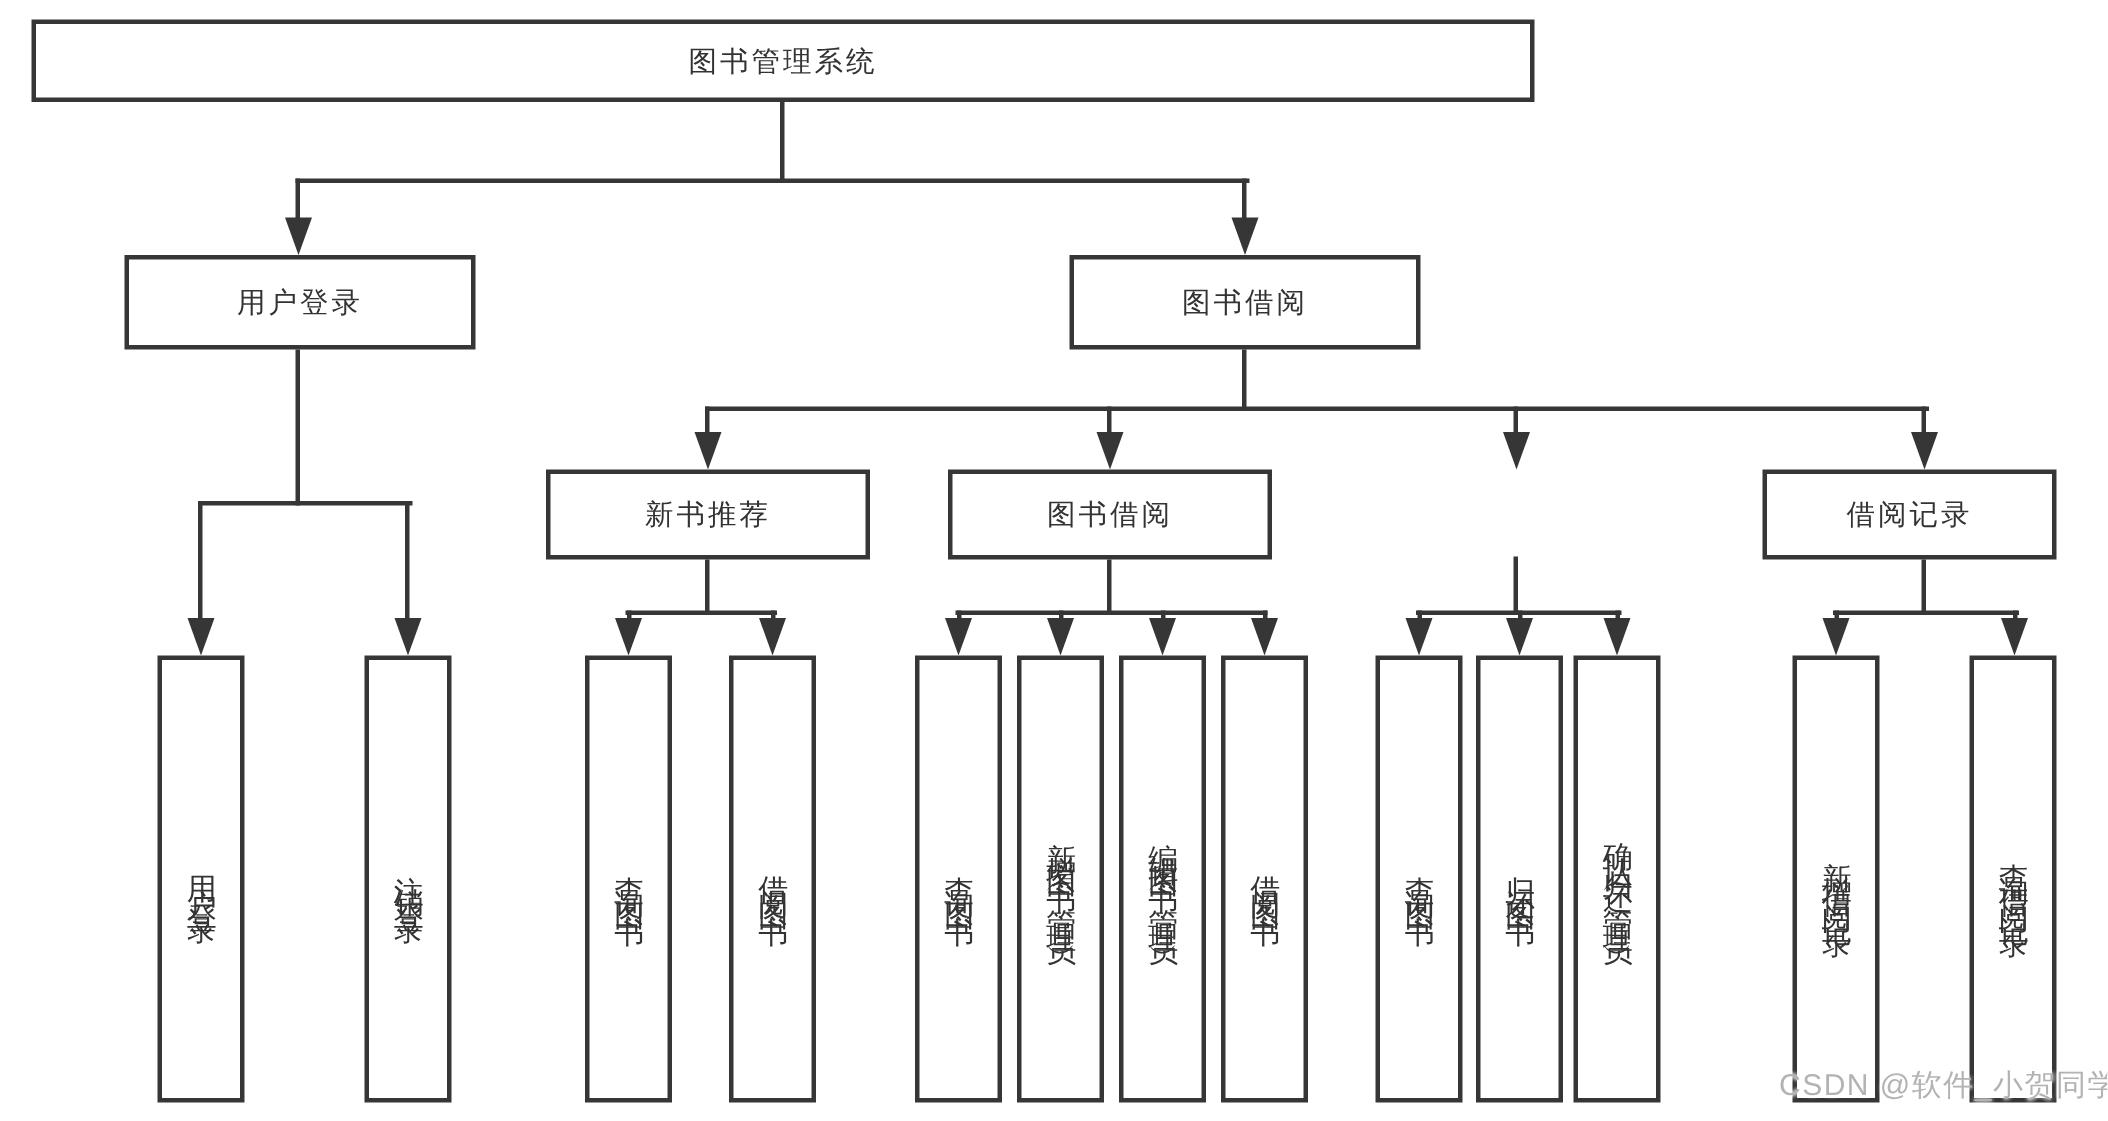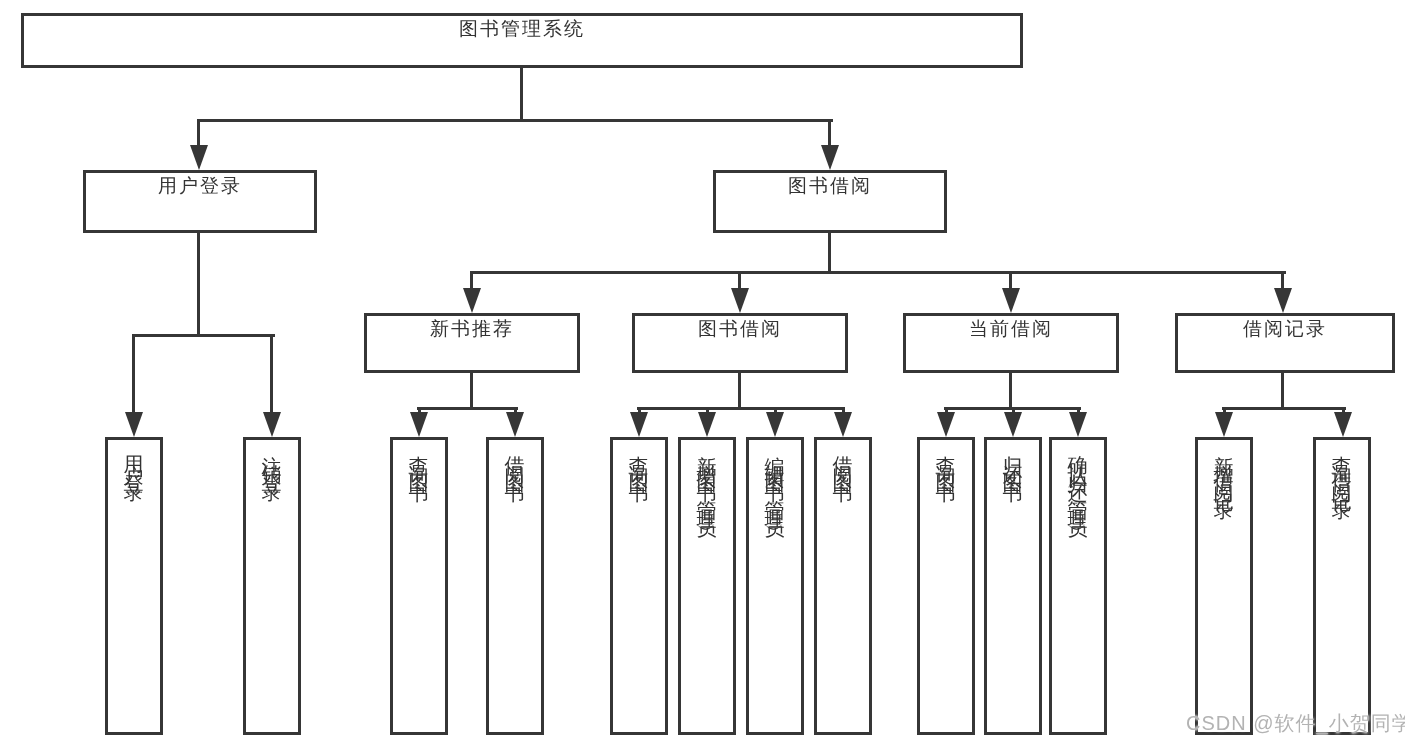--- a/index.html
+++ b/index.html
@@ -19,21 +19,21 @@
     width: 1405px;
     height: 747px;
     background: var(--background);
     overflow: hidden;
   }
   .box {
     position: absolute;
     border: 3px solid var(--line);
     background: var(--background);
     display: flex;
-    align-items: flex-start;
+    align-items: center;
     justify-content: center;
     z-index: 2;
   }
   .hbox { font-size: 19px; letter-spacing: 2px; }
   .vbox { font-size: 20px; }
   .vbox .lbl {
     writing-mode: vertical-rl;
     text-orientation: mixed;
     letter-spacing: 9px;
     line-height: 1;
@@ -105,24 +105,21 @@
   <div class="ar" style="left:731px;top:288px"></div>
   <div class="ar" style="left:1002px;top:288px"></div>
   <div class="ar" style="left:1274px;top:288px"></div>
 
   <div class="box hbox" style="left:364px;top:313px;width:216px;height:60px">
     <span class="lbl">新书推荐</span>
   </div>
   <div class="box hbox" style="left:632px;top:313px;width:216px;height:60px">
     <span class="lbl">图书借阅</span>
   </div>
-  <div class="box hbox" style="left:903px;top:313px;width:216px;height:60px">
-    <span class="lbl">当前借阅</span>
-  </div>
-  <div class="box hbox" style="left:1175px;top:313px;width:220px;height:60px">
+  <div class="box hbox" style="left:1175px;top:313px;width:196px;height:60px">
     <span class="lbl">借阅记录</span>
   </div>
 
   <div class="ln" style="left:470px;top:371px;width:3px;height:38px"></div>
   <div class="ln" style="left:738px;top:371px;width:3px;height:38px"></div>
   <div class="ln" style="left:1009px;top:371px;width:3px;height:38px"></div>
   <div class="ln" style="left:1281px;top:371px;width:3px;height:38px"></div>
 
   <div class="ln" style="left:417px;top:407px;width:101px;height:3px"></div>
   <div class="ln" style="left:637px;top:407px;width:208px;height:3px"></div>

